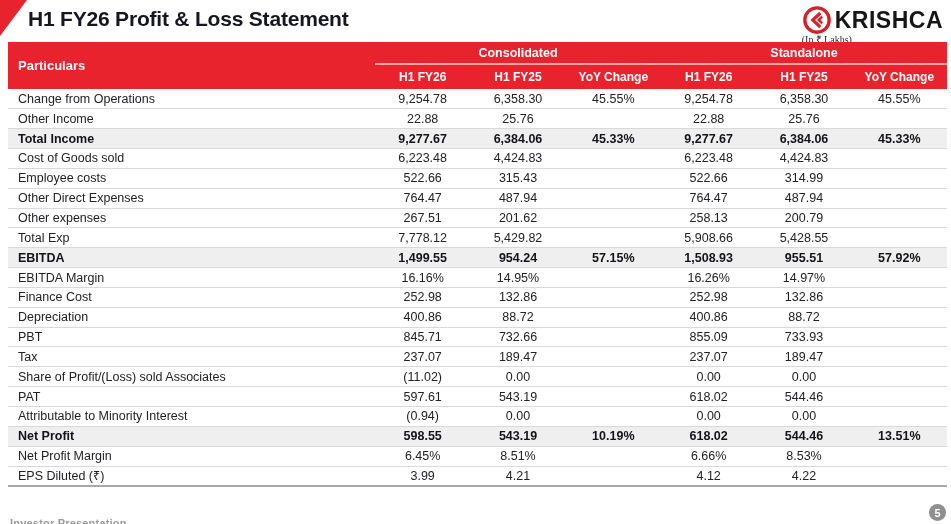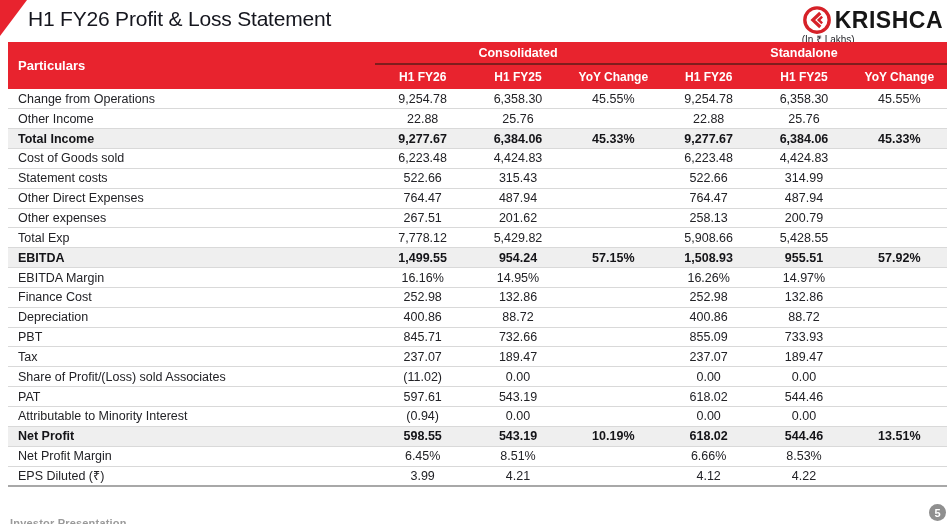--- a/index.html
+++ b/index.html
@@ -20,44 +20,44 @@
     clip-path: polygon(0 0, 27px 0, 0 36px);
   }
 
   
   .page-header {
     position: absolute; top: 0; left: 0; right: 0; height: 42px;
     display: flex; justify-content: space-between; align-items: flex-start;
     padding: 5px 6px 0 28px;
   }
   .page-title {
-    font-size: 21px; font-weight: normal; color: #15161E;
+    font-size: 21px; font-weight: bold; color: #15161E;
     letter-spacing: -0.2px; padding-top: 2px;
   }
   .logo-block { padding-right: 2px; }
   .logo-row { display: flex; align-items: center; justify-content: flex-end; gap: 3px; }
   .logo-icon { width: 30px; height: 30px; display: inline-block; }
   .logo-text { font-size: 23px; font-weight: bold; color: #161616; letter-spacing: 0.5px; }
-  .unit-note { font-size: 10px; color: #26262B; margin-top: -3px; }
+  .unit-note { font-size: 10px; color: #26262B; margin-top: -3px; font-family: Liberation Serif, serif; }
 
   
   table.pl-table {
     position: absolute; top: 42px; left: 8px;
     width: 939px;
     border-collapse: collapse; table-layout: fixed;
   }
   col.c-label { width: 367px; }
   col.c-num { width: 95.33px; }
 
   thead th {
     background: #E8232E; color: #ffffff; font-weight: bold;
     padding: 0; vertical-align: middle;
   }
   th.particulars-th { text-align: left; padding-left: 10px; font-size: 13px; }
-  th.group-th { font-size: 12.5px; height: 22px; border-bottom: 2px solid #7f1d1d; }
+  th.group-th { font-size: 12.5px; height: 22px; border-bottom: 2px solid #fca5a5; }
   th.sub-th { font-size: 12px; height: 25px; }
 
   tbody td {
     height: 19.85px; padding: 0;
     font-size: 12.5px; color: #222226;
     border-bottom: 1px solid #D9D9D9;
     text-align: center; vertical-align: middle;
     white-space: nowrap; overflow: hidden;
   }
   tbody td.label-cell { text-align: left; padding-left: 10px; }
@@ -155,21 +155,21 @@
       <tr>
         <td class="label-cell">Cost of Goods sold</td>
         <td class="value-cell">6,223.48</td>
         <td class="value-cell">4,424.83</td>
         <td class="value-cell"></td>
         <td class="value-cell">6,223.48</td>
         <td class="value-cell">4,424.83</td>
         <td class="value-cell"></td>
       </tr>
       <tr>
-        <td class="label-cell">Statement costs</td>
+        <td class="label-cell">Employee costs</td>
         <td class="value-cell">522.66</td>
         <td class="value-cell">315.43</td>
         <td class="value-cell"></td>
         <td class="value-cell">522.66</td>
         <td class="value-cell">314.99</td>
         <td class="value-cell"></td>
       </tr>
       <tr>
         <td class="label-cell">Other Direct Expenses</td>
         <td class="value-cell">764.47</td>

